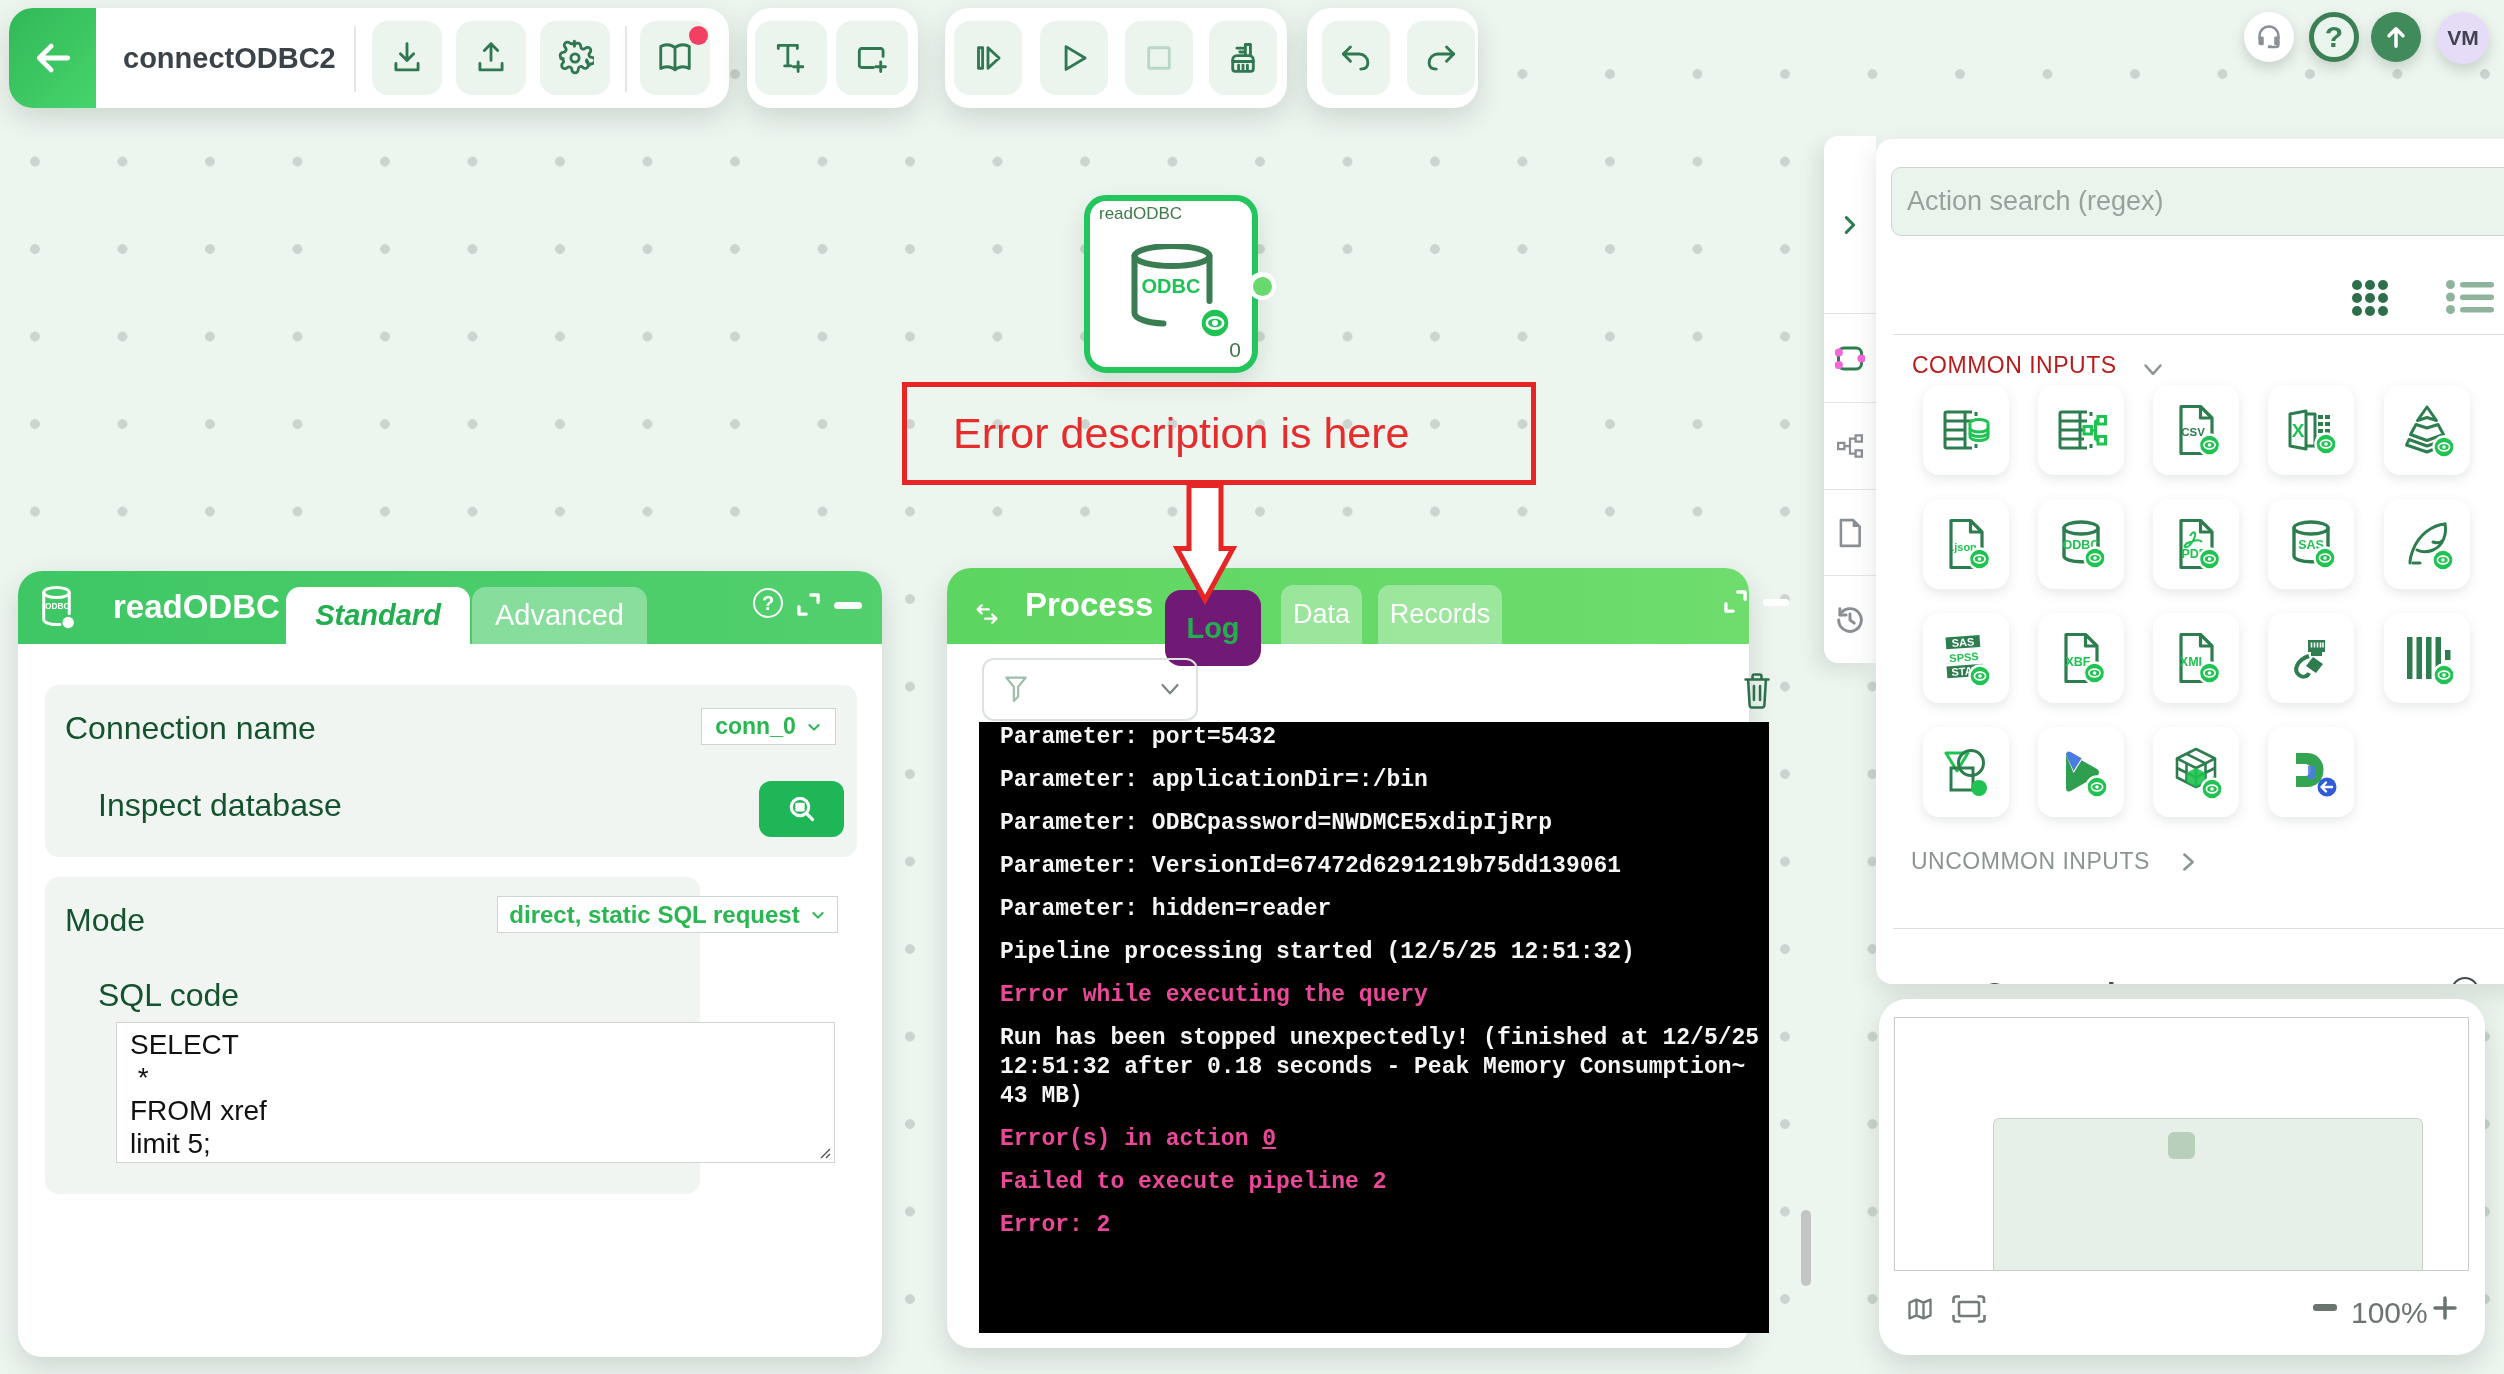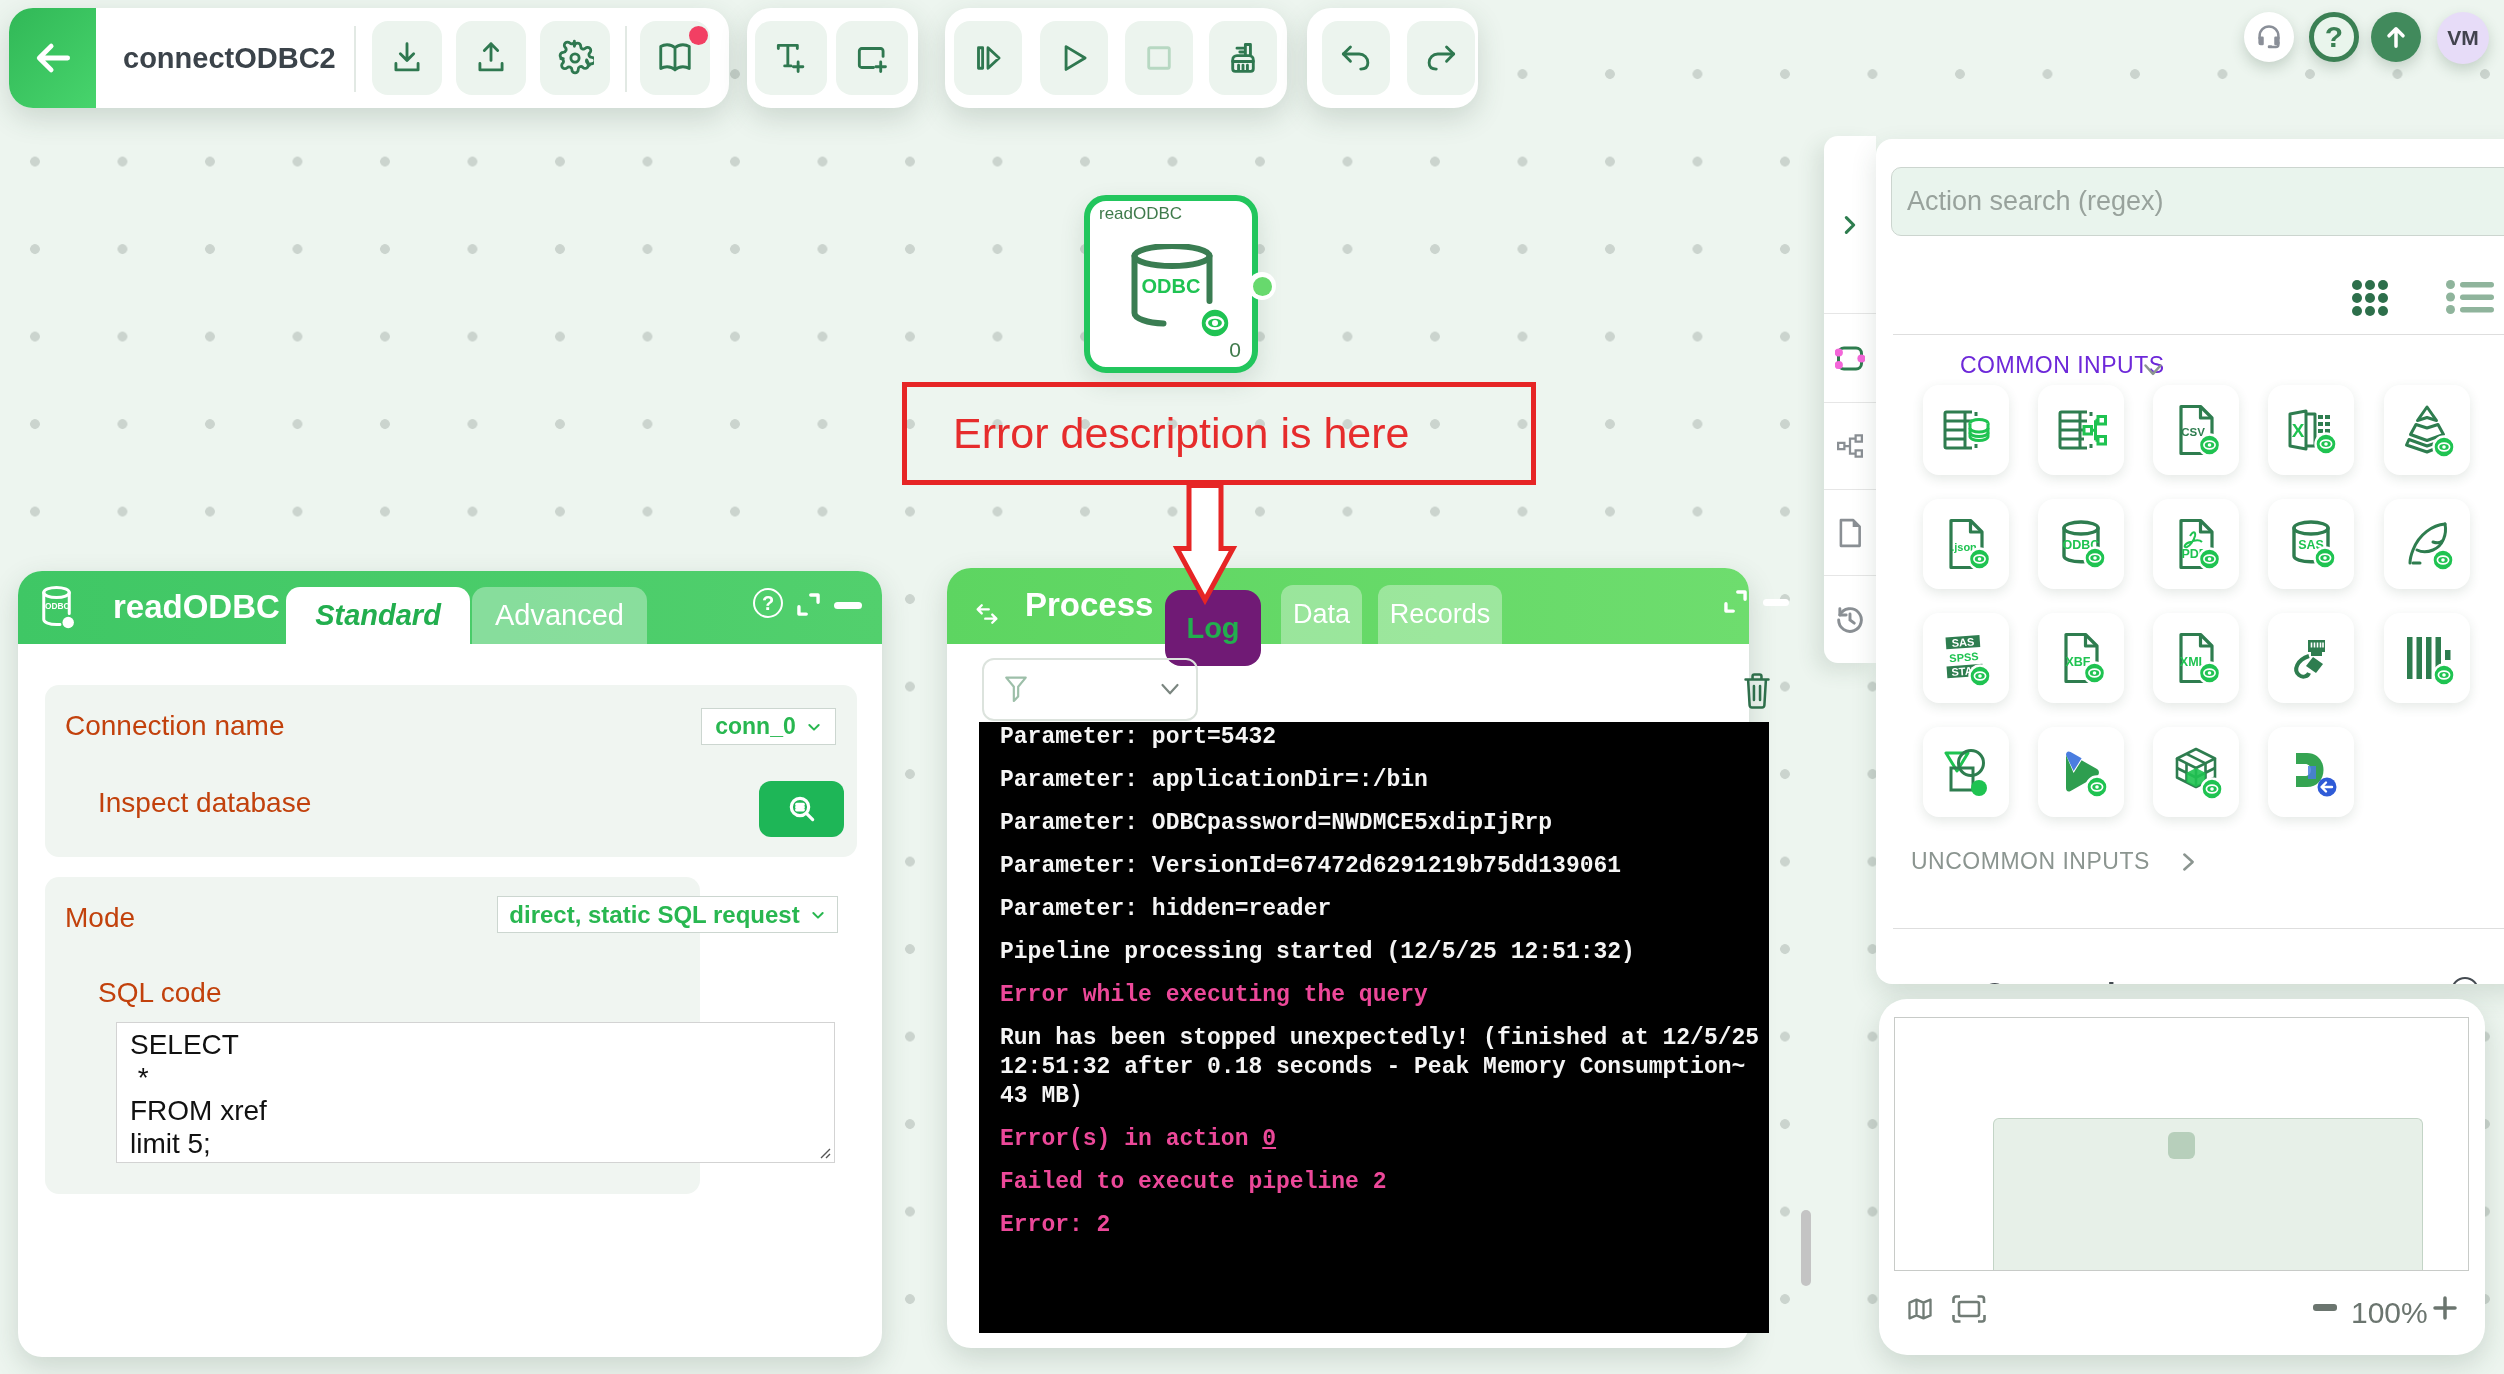--- a/index.html
+++ b/index.html
@@ -15,21 +15,21 @@
   .abs { position:absolute; }
   .card { position:absolute; background:#fff; border-radius:24px; box-shadow:0 10px 28px rgba(50,80,60,.18); }
   .tbtn { position:absolute; width:70px; height:74px; top:13px; border-radius:16px; background:#ecf4ee; display:flex; align-items:center; justify-content:center; }
   .tbtn svg { width:38px; height:38px; }
   .sep { position:absolute; top:18px; width:2px; height:66px; background:#e2e9e4; }
   .ic { stroke:#2f7850; fill:none; stroke-width:1.8; stroke-linecap:round; stroke-linejoin:round; }
   .circ { position:absolute; border-radius:50%; display:flex; align-items:center; justify-content:center; box-shadow:0 6px 14px rgba(50,80,60,.22); }
   .tab { position:absolute; display:flex; align-items:center; justify-content:center; }
   .panel-h { position:absolute; left:0; top:0; right:0; border-radius:24px 24px 0 0; }
   .sect { position:absolute; background:#f0f5f1; border-radius:14px; }
-  .lbl { position:absolute; font-size:28px; color:#c2410c; }
+  .lbl { position:absolute; font-size:32px; color:#14532d; }
   .drop { position:absolute; background:#fff; border:1px solid #ccd6d0; border-radius:0; display:flex; align-items:center; justify-content:center; gap:10px; font-weight:bold; color:#28b750; }
   .term { font-family:"Liberation Mono", monospace; font-weight:bold; font-size:23px; line-height:29px; color:#f5f5f5; }
   .term p { margin-bottom:14px; }
   .red { color:#ec4899; }
   .gcard { position:absolute; width:86px; height:90px; background:#fff; border-radius:16px; box-shadow:0 4px 12px rgba(40,70,50,.12); display:flex; align-items:center; justify-content:center; }
   .gcard svg { width:56px; height:56px; }
 </style>
 </head>
 <body>
 <div id="stage">
@@ -336,21 +336,21 @@
         <g fill="#8fb49c">
           <circle cx="4.5" cy="4.5" r="4.5"></circle>
           <circle cx="4.5" cy="17" r="4.5"></circle>
           <circle cx="4.5" cy="29.5" r="4.5"></circle>
           <rect x="14" y="2" width="34" height="5.4" rx="2.7"></rect>
           <rect x="14" y="14.5" width="34" height="5.4" rx="2.7"></rect>
           <rect x="14" y="27" width="34" height="5.4" rx="2.7"></rect>
         </g>
       </svg>
   <div class="abs" style="left:17px; top:195px; width:700px; height:1px; background:#dedede;"></div>
-  <div class="abs" style="left:36px; top:213px; font-size:23px; color:#6d28d9; letter-spacing:0.5px;margin-left:48px;">COMMON INPUTS</div>
+  <div class="abs" style="left:36px; top:213px; font-size:23px; color:#b91c1c; letter-spacing:0.5px;">COMMON INPUTS</div>
   <svg class="abs" style="left:266px; top:224px;" width="22" height="15" viewBox="0 0 24 18">
         <path d="M3 3l9 10 9-10" fill="none" stroke="#8b9590" stroke-width="3" stroke-linecap="round" stroke-linejoin="round"></path>
       </svg>
   <div class="gcard" style="left:47px; top:246px;">
         <svg viewBox="0 0 56 56">
           <use href="#i-tbldb"></use>
         </svg>
       </div>
   <div class="gcard" style="left:162px; top:246px;">
         <svg viewBox="0 0 56 56">

